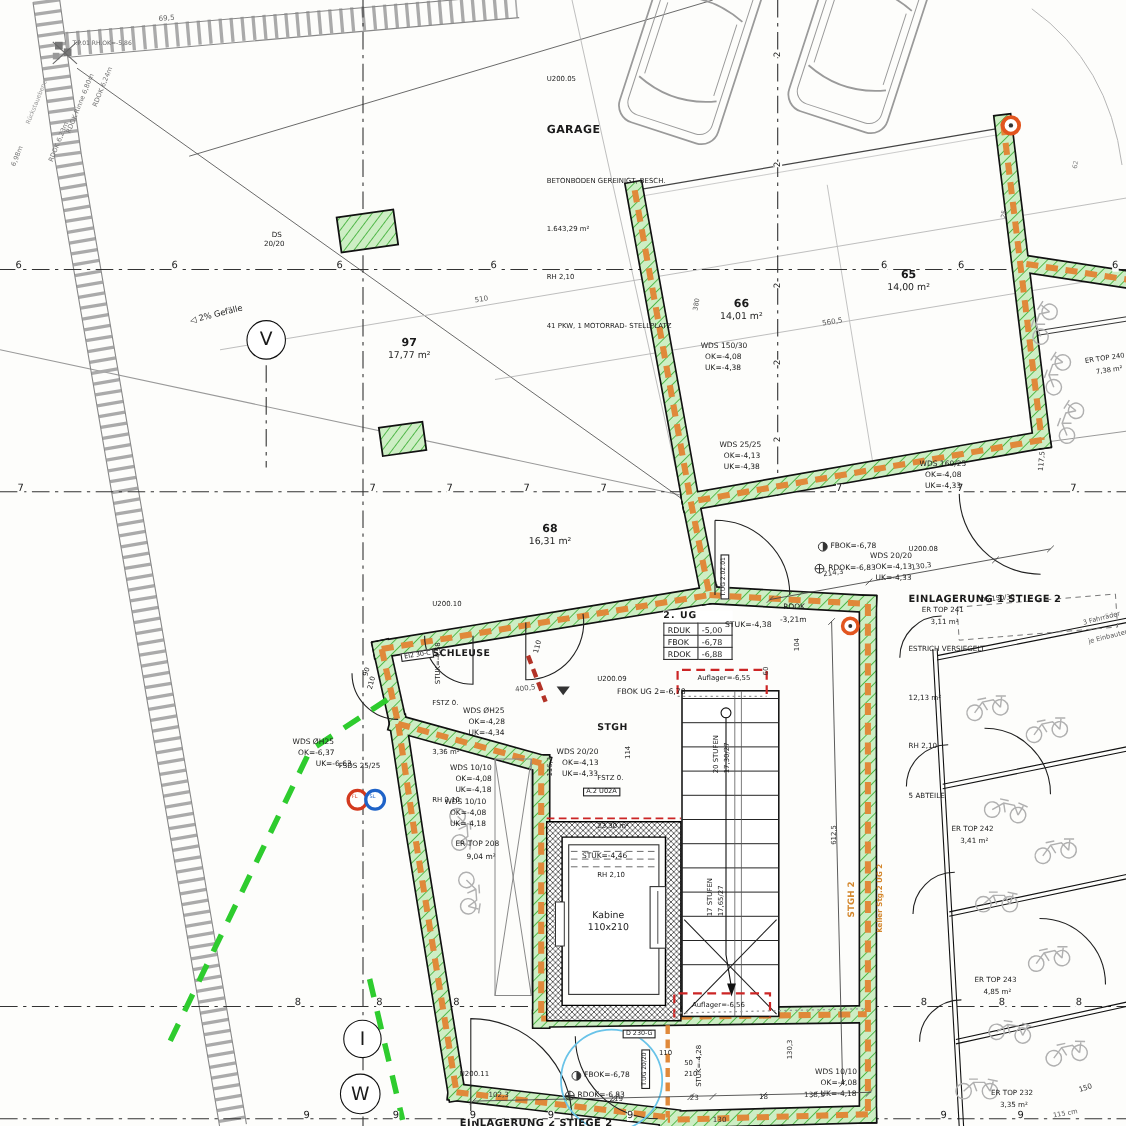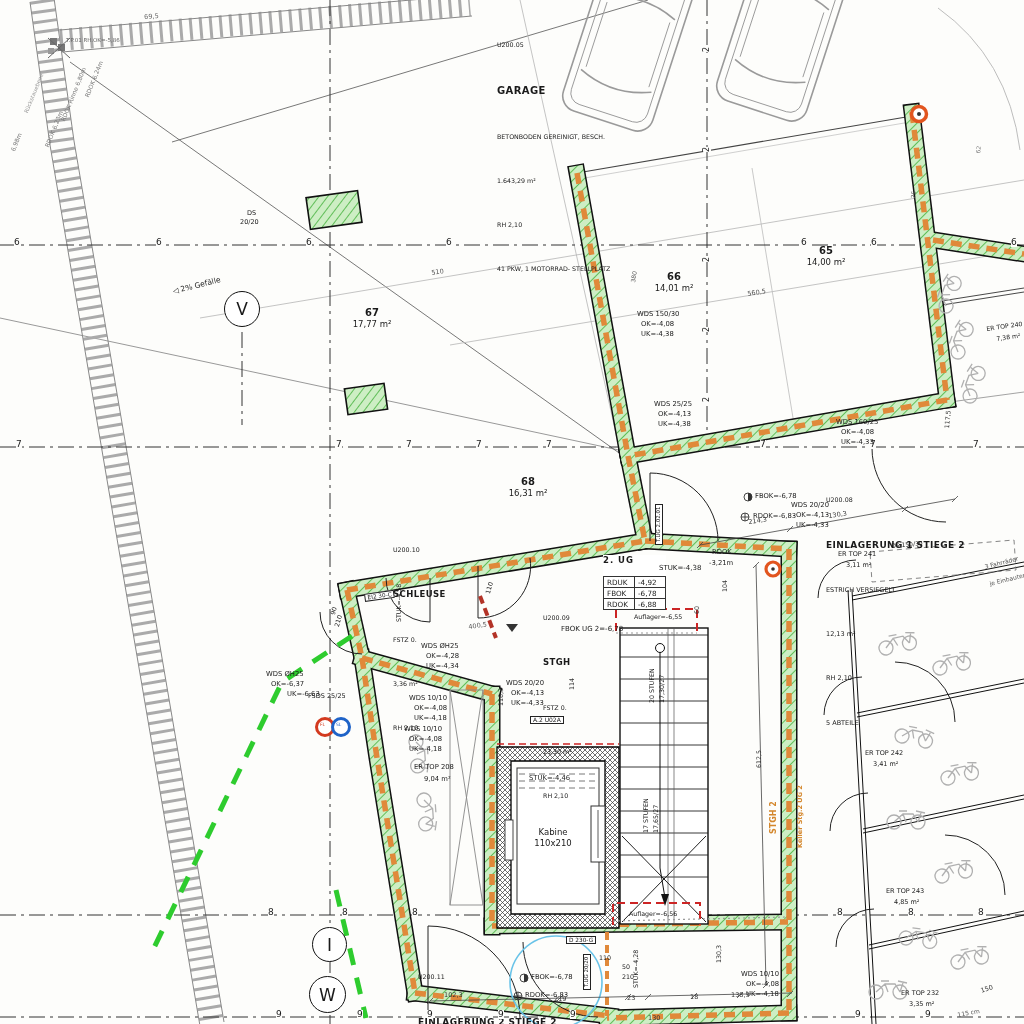--- a/index.html
+++ b/index.html
@@ -11,21 +11,21 @@
   .tblock{position:absolute;white-space:pre;line-height:1.15;}
   .tblock .t1{font-size:6.3px;}
   .tblock .t2{font-weight:700;letter-spacing:.4px;}
   .tblock .t3{font-size:6.5px;}
   .room-label{position:absolute;text-align:center;transform:translate(-50%,-50%);line-height:1.2;}
   .room-label .rn{font-weight:700;font-size:10px;}
   .room-label .ra{font-size:8.5px;}
   .axis-circle{position:absolute;border:1.4px solid #111;border-radius:50%;background:#fff;
                display:flex;align-items:center;justify-content:center;font-size:17px;}
   #level-table{position:absolute;left:603px;top:555px;background:#fff;}
-  #level-table .lt-title{font-weight:700;font-size:8.5px;letter-spacing:1px;margin-bottom:11px;}
+  #level-table .lt-title{font-weight:700;font-size:8.5px;letter-spacing:1px;margin-bottom:1px;}
   #level-table table{border-collapse:collapse;}
   #level-table td{border:1px solid #333;font-size:7.2px;padding:0 3px;height:10px;min-width:24px;}
   #kabine-label{position:absolute;left:553px;top:838px;transform:translate(-50%,-50%);
                 text-align:center;font-size:8.5px;line-height:1.25;}
 </style>
 </head>
 <body>
 
 <div id="canvas">
 
@@ -279,21 +279,21 @@
           </g>
       <g transform="translate(518,996)">
             <circle r="4" stroke="#333" fill="none" stroke-width="0.9"></circle>
             <path d="M-4,0 H4 M0,-4 V4" stroke="#333" stroke-width="0.9"></path>
           </g>
       <polygon points="506,624 518,624 512,632" fill="#333"></polygon>
     </g>
   </g>
 </svg>
 
-<div class="tblock" style="left:497px;top:4px">
+<div class="tblock" style="left:497px;top:32px">
   <div class="t1">U200.05</div>
   <div class="t2" style="font-size:10px">GARAGE</div>
   <div class="t1">BETONBODEN GEREINIGT, BESCH.</div>
   <div class="t1">1.643,29 m²</div>
   <div class="t1">RH 2,10</div>
   <div class="t1">41 PKW, 1 MOTORRAD- STELLPLATZ</div>
 </div>
 
 <div class="tblock" style="left:543px;top:577px">
   <div class="t1">U200.09</div>
@@ -323,24 +323,24 @@
 <div class="tblock" style="left:418px;top:936px">
   <div class="t1">U200.11</div>
   <div class="t2" style="font-size:9px">EINLAGERUNG 2 STIEGE 2</div>
   
   
   
   
 </div>
 
 <div class="room-label" style="left:372px;top:318px">
-  <div class="rn">67</div>
+  <div class="rn">97</div>
   <div class="ra">17,77 m²</div>
 </div>
-<div class="room-label" style="left:528px;top:487px">
+<div class="room-label" style="left:500px;top:487px">
   <div class="rn">68</div>
   <div class="ra">16,31 m²</div>
 </div>
 <div class="room-label" style="left:674px;top:282px">
   <div class="rn">66</div>
   <div class="ra">14,01 m²</div>
 </div>
 <div class="room-label" style="left:826px;top:256px">
   <div class="rn">65</div>
   <div class="ra">14,00 m²</div>
@@ -350,21 +350,21 @@
   <div>Kabine</div>
   <div>110x210</div>
 </div>
 
 <div id="level-table">
   <div class="lt-title">2. UG</div>
   <table>
     <tbody>
           <tr>
             <td>RDUK</td>
-            <td>-4,92</td>
+            <td>-5,00</td>
           </tr>
     <tr>
             <td>FBOK</td>
             <td>-6,78</td>
           </tr>
     <tr>
             <td>RDOK</td>
             <td>-6,88</td>
           </tr>
   </tbody>

